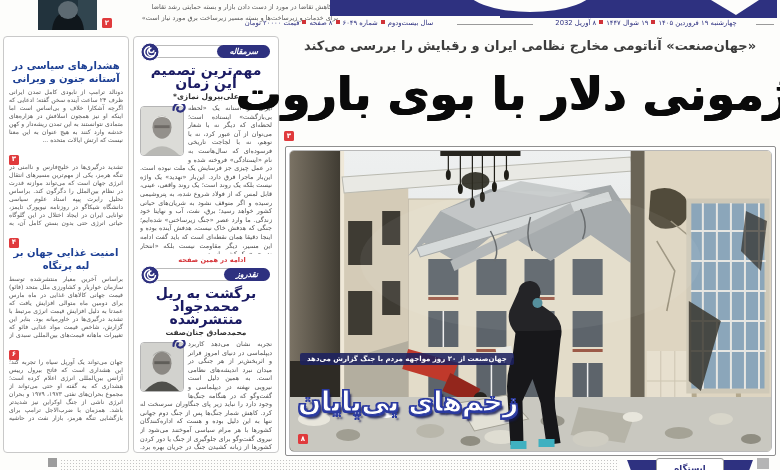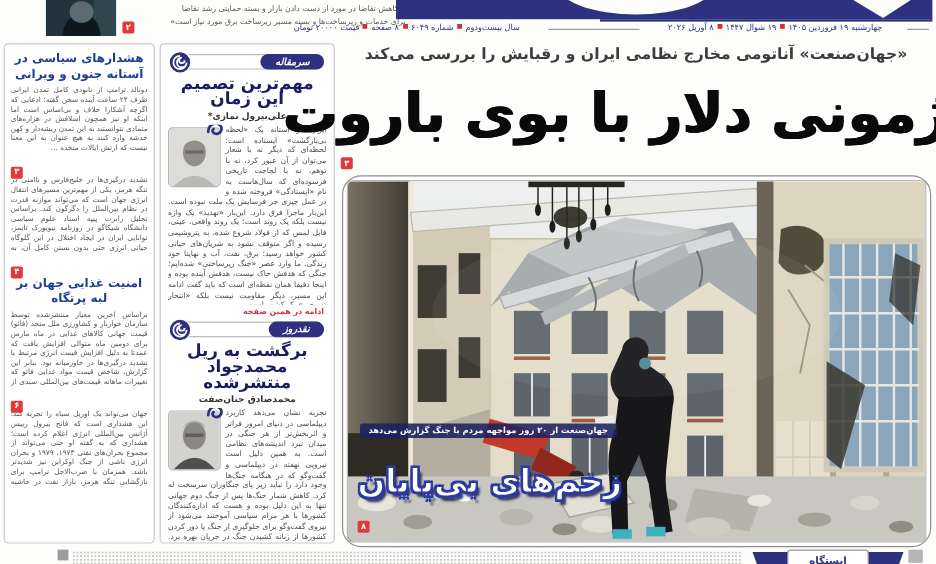--- a/index.html
+++ b/index.html
@@ -34,21 +34,21 @@
   .tl-badge { position:absolute; left:2px; bottom:0; }
 
   
   .badge { display:inline-flex; align-items:center; justify-content:center;
            width:10px; height:10px; background:#e03a3c; color:#fff;
            font-size:7px; font-weight:bold; border-radius:1.5px; line-height:1; }
 
   
   .panel { position:absolute; top:36px; height:417px; background:#fff;
            border:1px solid #c9c9c9; border-radius:4px; overflow:hidden; }
-  .col-left { left:3px; width:126px; padding:6px 5px 4px 5px; }
+  .col-left { left:3px; width:126px; padding:22px 5px 4px 5px; }
   .col-mid  { left:133px; width:146px; padding:5px 6px 4px 6px; }
 
   .item { margin-bottom:7px; }
   .item-title { font-size:10px; line-height:13px; font-weight:bold;
                 color:#1c3f94; text-align:center; margin-bottom:3px; }
   .item-body { font-size:6.1px; line-height:8px; color:#555; text-align:justify;
                overflow:hidden; }
   .b1 { max-height:56px; } .b2 { max-height:64px; } .b3 { max-height:64px; }
   .b4 { max-height:64px; }
   .item-foot { text-align:left; margin-top:2px; height:10px; }
@@ -66,33 +66,33 @@
                text-align:center; margin:2px 0 3px 0; }
   .op-body { font-size:6.4px; line-height:8.6px; color:#4d4d4d;
              text-align:justify; overflow:hidden; }
   .body-ed { max-height:150px; } .body-cr { max-height:128px; }
   .portrait { float:left; width:44px; height:50px; margin:2px 4px 2px 0;
               position:relative; }
   .portrait svg.ph { width:44px; height:50px; border:1px solid #b5b5b5;
                      border-radius:4px; }
   .quote-curl { position:absolute; top:-7px; right:-3px; width:16px; height:16px; }
   .continue { font-size:6.6px; font-weight:bold; color:#d6353a;
-              text-align:right; margin:2px 2px 4px 14px; }
+              text-align:center; margin:2px 2px 4px 14px; }
 
   
   .kicker { position:absolute; left:285px; top:38px; width:490px;
             text-align:center; font-size:13px; font-weight:bold; color:#3d3d3d; }
   .headline { position:absolute; left:285px; top:48px; width:490px; height:92px;
               display:flex; align-items:center; justify-content:center;
               font-size:46px; font-weight:bold; color:#0a0a0a;
               text-shadow:0.6px 0 0 #0a0a0a, -0.6px 0 0 #0a0a0a; white-space:nowrap; }
   .main-badge { position:absolute; left:284px; top:131px; }
 
   .photo-frame { position:absolute; left:285px; top:146px; width:491px;
-                 height:310px; border:1px solid #8f8f8f; border-radius:16px;
+                 height:310px; border:1px solid #8f8f8f; border-radius:2px;
                  padding:3px; background:#fff; }
   .photo-inner { position:relative; width:100%; height:100%;
                  border:1px solid #b9b9b9; border-radius:5px; overflow:hidden; }
   .photo-inner svg { display:block; width:100%; height:100%; }
   .photo-kicker { position:absolute; left:10px; bottom:86px;
                   background:rgba(28,33,96,.88); color:#fff; font-size:7px;
                   font-weight:bold; padding:2px 7px; border-radius:2px;
                   white-space:nowrap; }
   .photo-title { position:absolute; left:8px; bottom:34px; font-size:27px;
                  font-weight:bold; color:#fff; white-space:nowrap;
@@ -143,21 +143,21 @@
   <div class="masthead">
     <div class="mh-oval"></div>
     <div class="mh-wedge"></div>
   </div>
   <div class="mh-rule"></div>
 
   <div class="topline issueline">
     <span>سال بیست‌ودوم</span><i class="sq"></i><span>شماره ۶۰۴۹</span><i class="sq"></i><span>۸ صفحه</span><i class="sq"></i><span>قیمت ۲۰۰۰۰ تومان</span>
   </div>
   <div class="topline dateline">
-    <span>چهارشنبه ۱۹ فروردین ۱۴۰۵</span><i class="sq"></i><span>۱۹ شوال ۱۴۴۷</span><i class="sq"></i><span>۸ آوریل ۲۰۲۶</span>
+    <span>چهارشنبه ۱۹ فروردین ۱۴۰۵</span><i class="sq"></i><span>۱۹ شوال ۱۴۴۷</span><i class="sq"></i><span>۸ آوریل 2032</span>
   </div>
   <div class="hrule" style="left:457px;width:76px;"></div>
   <div class="hrule" style="left:756px;width:18px;"></div>
 
   <aside class="panel col-left">
     <article class="item">
       <h3 class="item-title">هشدارهای سیاسی در آستانه جنون و ویرانی</h3>
       <p class="item-body b1">دونالد ترامپ از نابودی کامل تمدن ایرانی ظرف ۲۴ ساعت آینده سخن گفته؛ ادعایی که اگرچه آشکارا خلاف و بی‌اساس است اما اینکه او نیز همچون اسلافش در هزاره‌های متمادی نتوانستند به این تمدن ریشه‌دار و کهن خدشه وارد کنند به هیچ عنوان به این معنا نیست که ارتش ایالات متحده ...</p>
       <div class="item-foot"><span class="badge">۳</span></div>
     </article>

